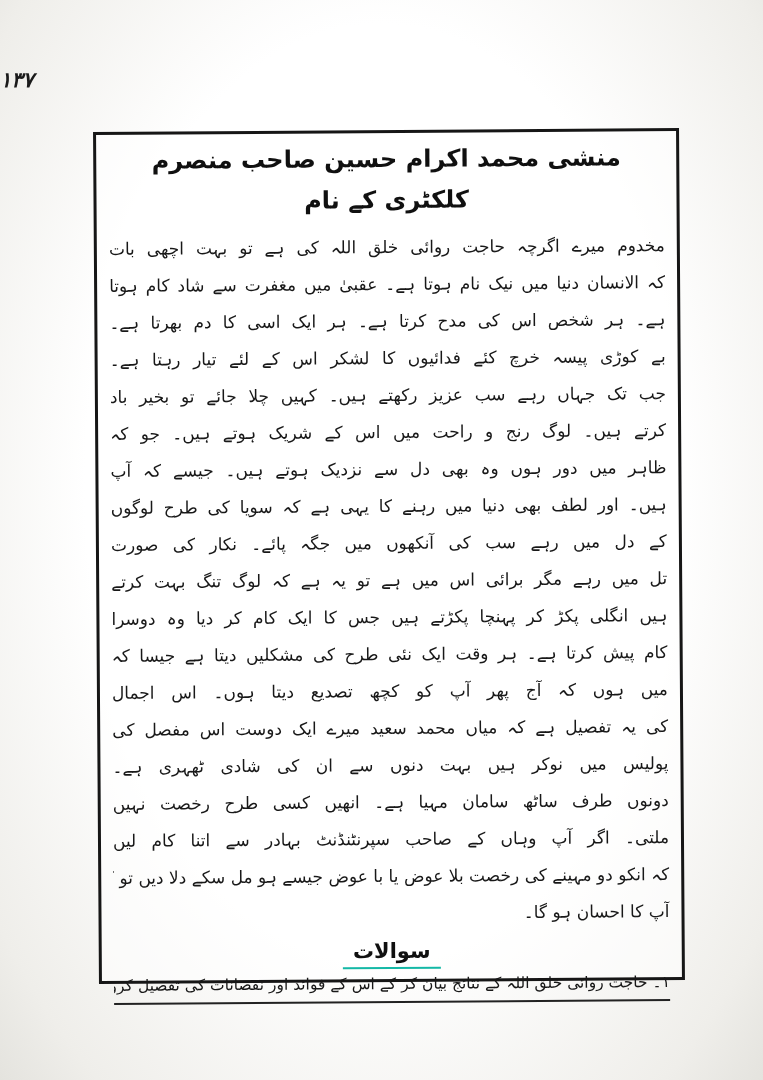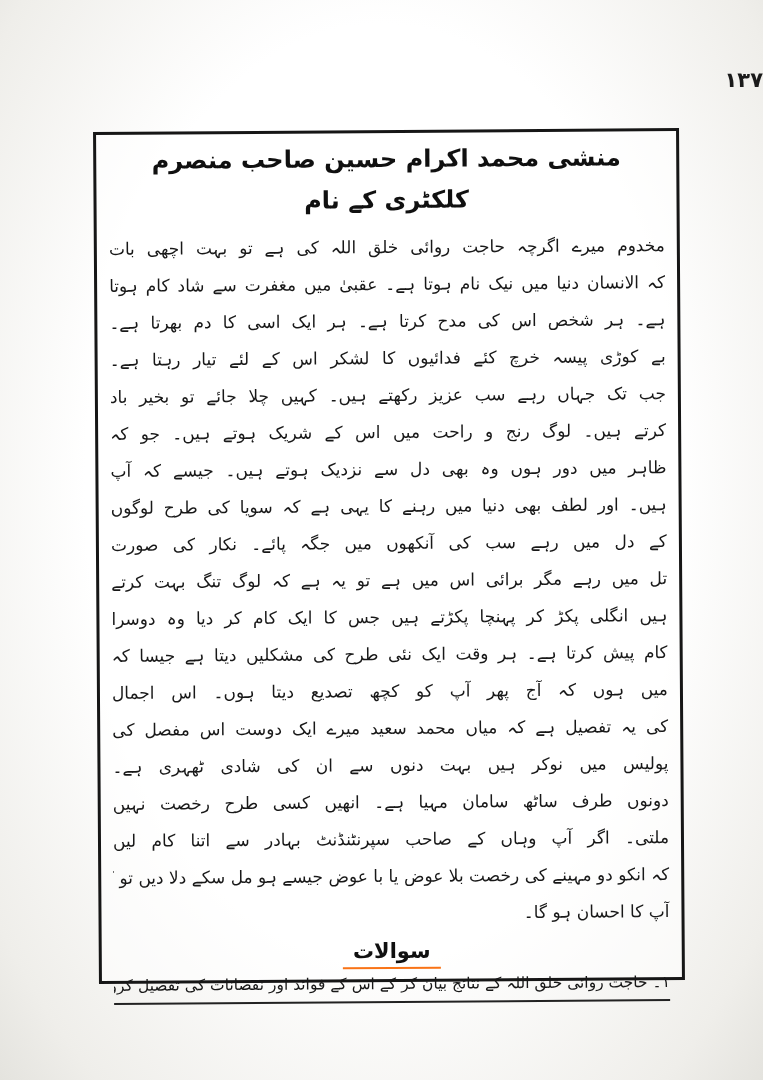--- a/index.html
+++ b/index.html
@@ -14,25 +14,26 @@
   }
   .scan-page {
     position: absolute;
     inset: 0;
   }
   .page-number {
     position: absolute;
     top: 68px;
     left: 0;
     right: 0;
-    text-align: right;
+    text-align: left;
     font-size: 21px;
     font-weight: bold;
     letter-spacing: 2px;
     color: #1a1a1a;
+    font-style: italic;
   }
   .frame {
     position: absolute;
     left: 96px;
     top: 130px;
     width: 586px;
     height: 852px;
     box-sizing: border-box;
     border: 3px solid #161616;
     padding: 6px 12px 4px 12px;
@@ -70,21 +71,21 @@
   .questions-heading-row {
     text-align: center;
     height: 32px;
     line-height: 30px;
   }
   .questions-heading {
     display: inline-block;
     font-weight: bold;
     font-size: 21px;
     padding: 0 10px 1px 10px;
-    border-bottom: 2px solid #f97316;
+    border-bottom: 2px solid #14b8a6;
     color: #101010;
   }
   .question-item {
     margin-top: 2px;
     font-size: 15.5px;
     line-height: 28px;
     height: 30px;
     overflow: hidden;
     white-space: nowrap;
     text-align: justify;

